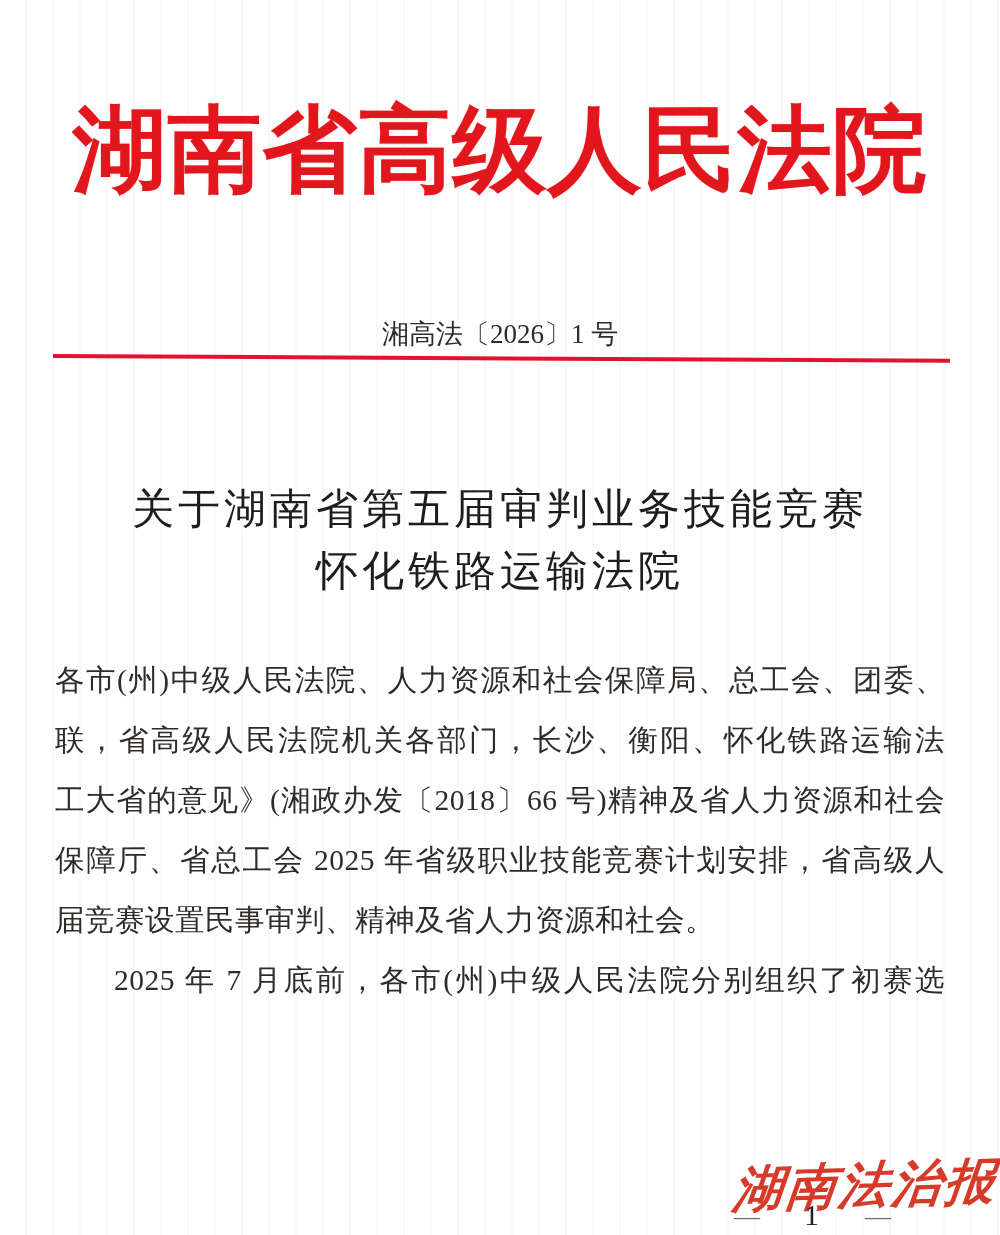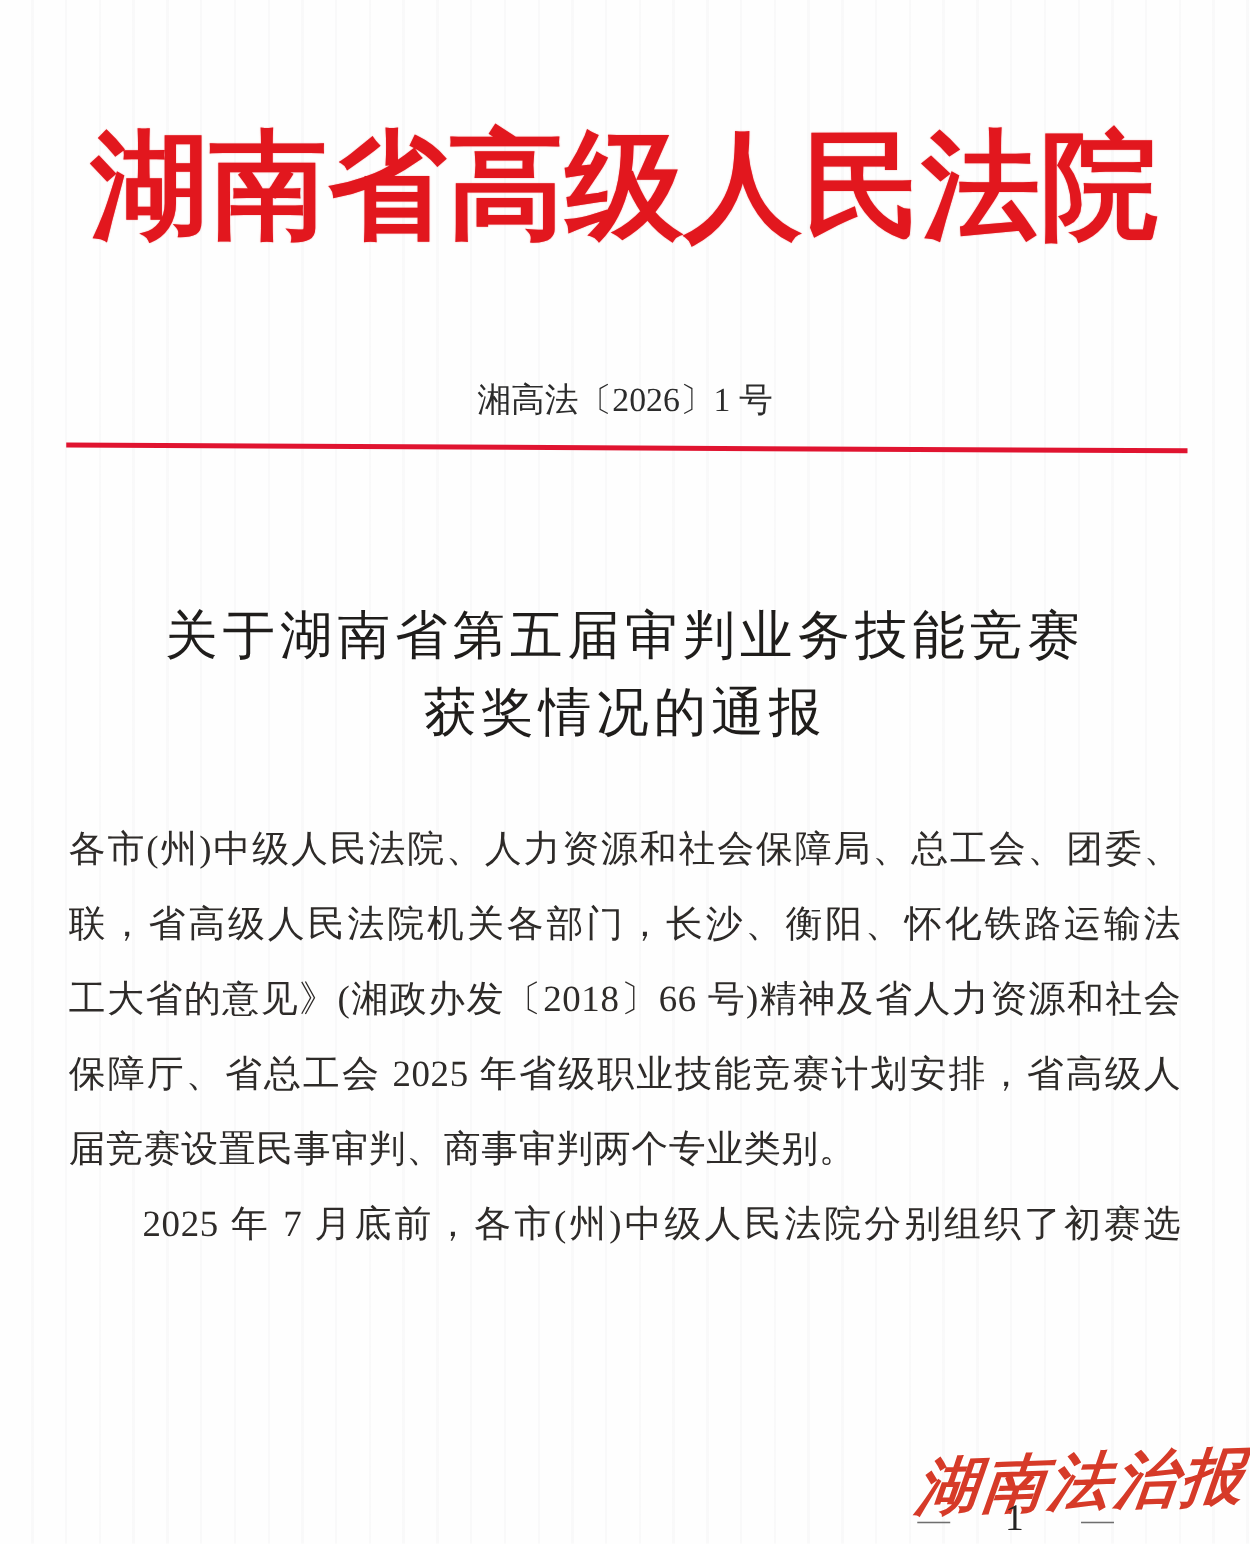--- a/index.html
+++ b/index.html
@@ -34,21 +34,21 @@
     font-weight: bold;
     color: var(--letterhead-red, #e2171e);
     letter-spacing: 1px;
     text-shadow: 0 0 1px rgba(226,23,30,0.6);
     white-space: nowrap;
   }
 
   
   .doc-number {
     position: absolute;
-    top: 298px;
+    top: 312px;
     left: 0;
     width: 100%;
     line-height: 44px;
     text-align: center;
     font-size: 27px;
     color: #2c2c2c;
     white-space: nowrap;
   }
 
   
@@ -143,29 +143,29 @@
 <div class="page">
 
   <div class="letterhead">湖南省高级人民法院</div>
 
   <div class="doc-number">湘高法〔2026〕1 号</div>
 
   <div class="red-line"></div>
 
   <h1 class="doc-title">
     <span class="tl">关于湖南省第五届审判业务技能竞赛</span>
-    <span class="tl">获奖情况的通报</span>
+    <span class="tl">怀化铁路运输法院</span>
   </h1>
 
   <div class="body-text">
     <div class="bl j">各市(州)中级人民法院、人力资源和社会保障局、总工会、团委、妇</div>
     <div class="bl j">联，省高级人民法院机关各部门，长沙、衡阳、怀化铁路运输法院：</div>
     <div class="bl j">工大省的意见》(湘政办发〔2018〕66 号)精神及省人力资源和社会</div>
     <div class="bl j">保障厅、省总工会 2025 年省级职业技能竞赛计划安排，省高级人</div>
-    <div class="bl">届竞赛设置民事审判、商事审判两个专业类别。</div>
+    <div class="bl">届竞赛设置民事审判、精神及省人力资源和社会。</div>
     <div class="bl j ind">2025 年 7 月底前，各市(州)中级人民法院分别组织了初赛选</div>
   </div>
 
   <div class="watermark">湖南法治报</div>
 
   <div class="footer">
     <span class="dash">—</span>
     <span class="num">1</span>
     <span class="dash">—</span>
   </div>

